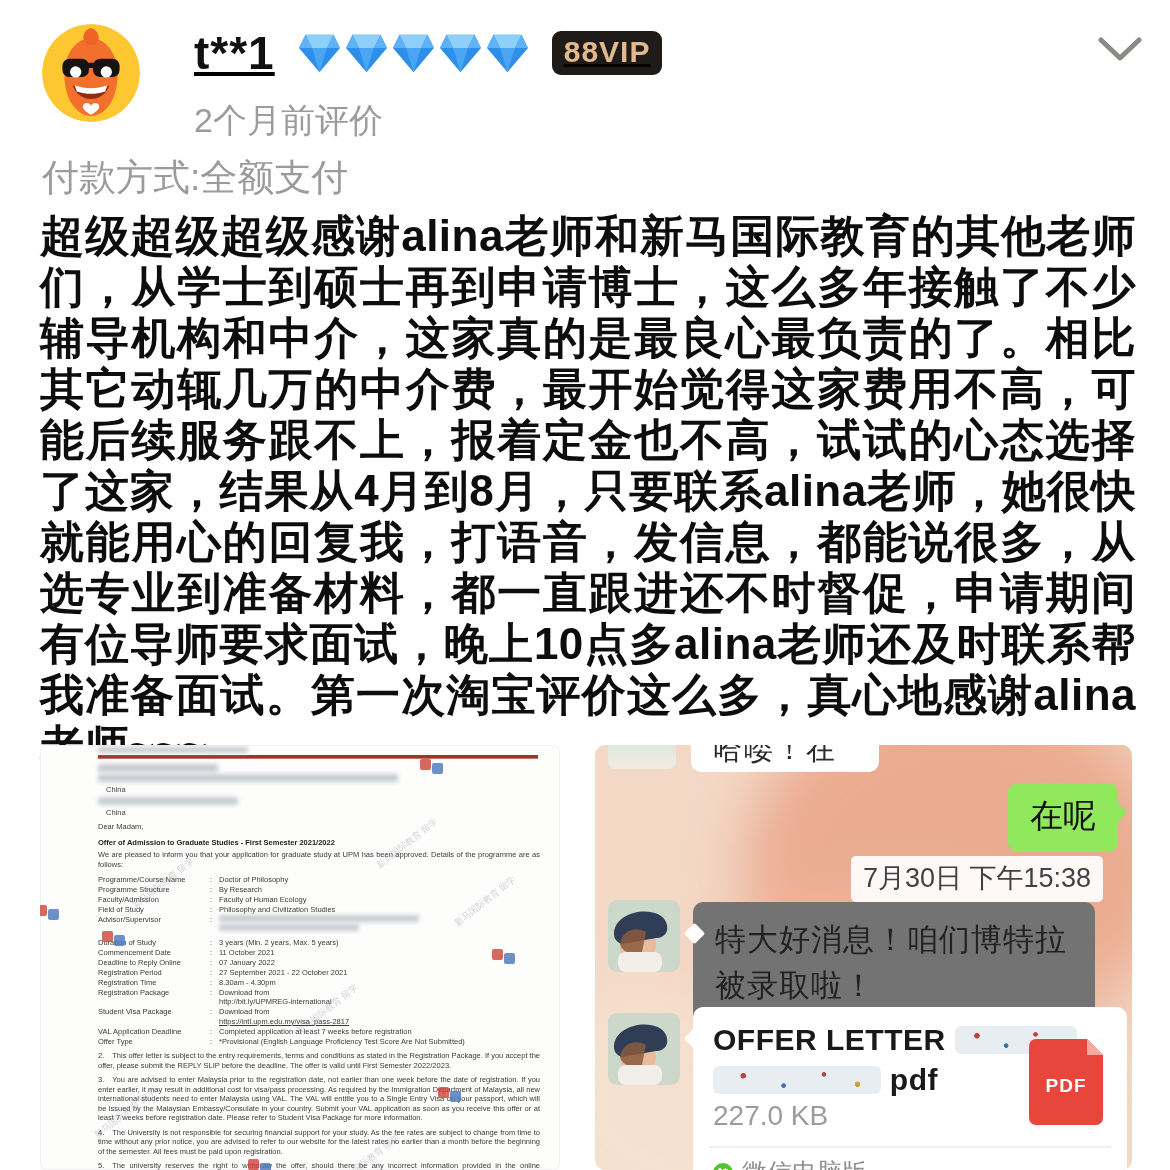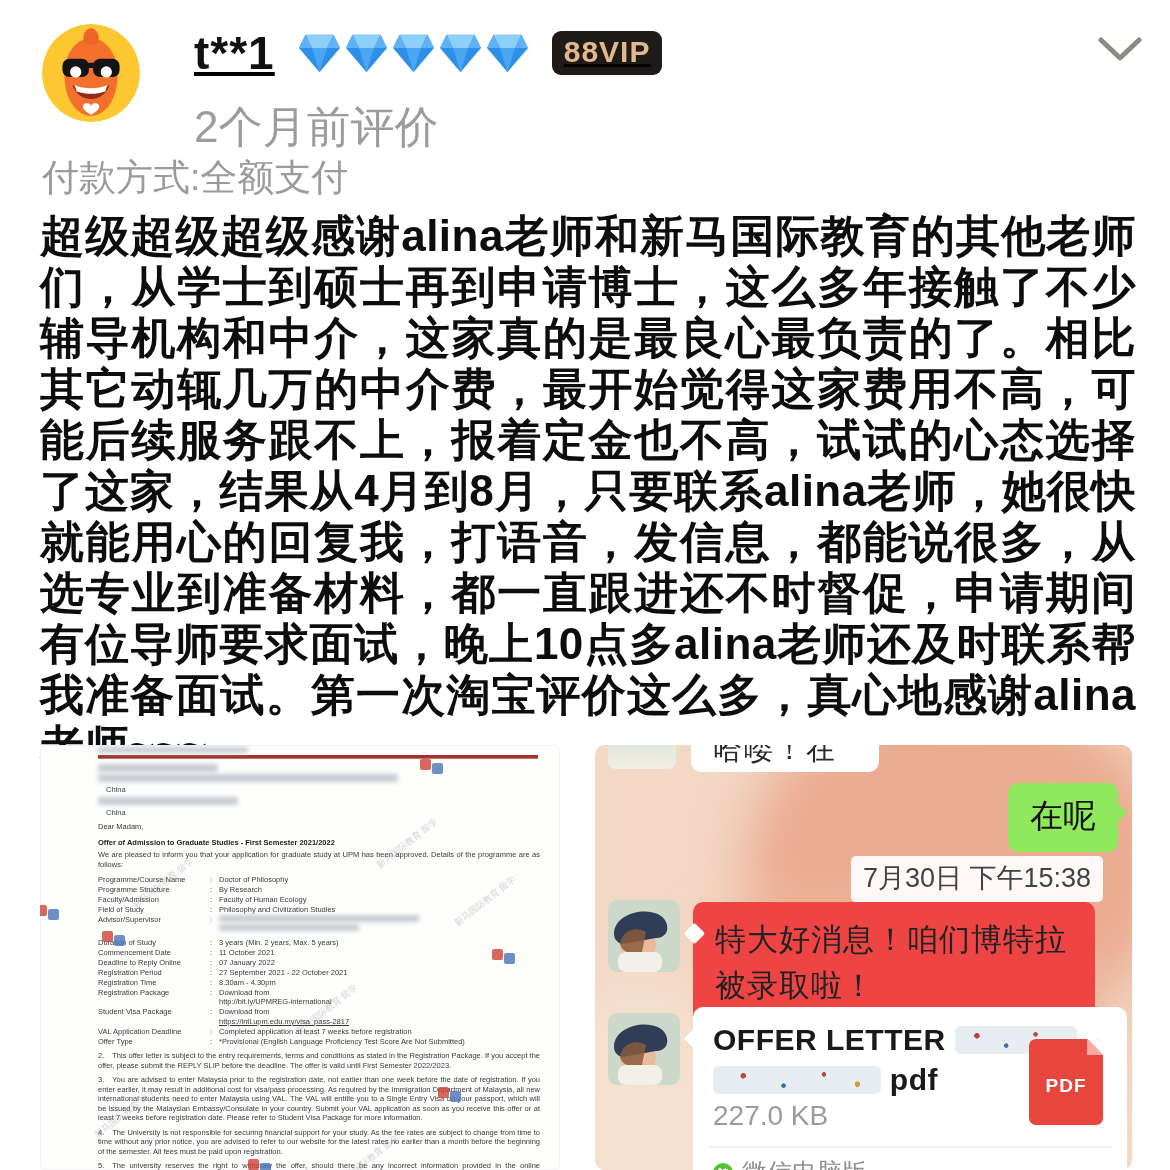--- a/index.html
+++ b/index.html
@@ -10,21 +10,21 @@
   
   .header { position:absolute; left:42px; top:22px; width:1090px; height:140px; }
   .avatar { position:absolute; left:0; top:2px; width:98px; height:98px; border-radius:50%; overflow:hidden; }
   .header-mid { position:absolute; left:152px; top:0; }
   .name-row { display:flex; align-items:center; gap:14px; height:62px;text-decoration:underline; }
   .username { font-size:46px; font-weight:700; color:#111; letter-spacing:1px; }
   .diamonds { display:flex; align-items:center; gap:2px; margin-left:8px; }
   .diamonds svg { display:block; }
   .vip-badge { margin-left:8px; background:#1f1b18; color:#e2b88c; font-size:30px; font-weight:700;
                padding:4px 12px 6px; border-radius:9px; letter-spacing:1px; }
-  .review-time { margin-top:14px; font-size:44px; color:#9c9c9c; }
+  .review-time { margin-top:14px; font-size:34px; color:#9c9c9c; }
   .chevron { position:absolute; right:-10px; top:14px; width:44px; height:28px; cursor:pointer; }
 
   
   .payment { position:absolute; left:42px; top:153px; font-size:37px; color:#9b9b9b; }
   .review-text { position:absolute; left:40px; top:210px; width:1096px; font-size:44px; font-weight:700;
                  color:#0d0d0d; line-height:51px; letter-spacing:0.5px; text-align:justify; }
 
   
   .attachments { position:absolute; left:40px; top:745px; width:1096px; height:425px; display:flex; gap:35px; }
 
@@ -75,21 +75,21 @@
   .wx-partial-bubble span { display:block; margin:-15px 0 0 22px; font-size:29px; color:#2a2a2a; letter-spacing:2px; }
 
   .wx-bubble-green { position:absolute; right:14px; top:38px; background:#90e85c; color:#111;
                      font-size:33px; padding:11px 22px 13px; border-radius:10px; }
   .wx-tail-right { position:absolute; right:-6px; top:22px; width:15px; height:15px; background:#90e85c;
                    transform:rotate(45deg); border-radius:2px; }
 
   .wx-timestamp { position:absolute; left:256px; top:111px; background:rgba(255,255,255,0.92); color:#3f4246;
                   font-size:27px; font-weight:500; padding:4px 12px 6px; border-radius:5px; }
 
-  .wx-msg-bubble { position:absolute; left:98px; top:157px; width:402px; background:#ef4444; border-radius:10px;
+  .wx-msg-bubble { position:absolute; left:98px; top:157px; width:402px; background:#737373; border-radius:10px;
                    padding:15px 22px 17px; font-size:31px; line-height:46px; color:#222; letter-spacing:1px; }
   .wx-tail-left { position:absolute; left:-6px; top:24px; width:15px; height:15px; background:#fff;
                   transform:rotate(45deg); border-radius:2px; }
 
   .wx-file-card { position:absolute; left:98px; top:262px; width:434px; background:#fff; border-radius:10px;
                   padding:16px 20px 10px; }
   .file-title { font-size:30px; font-weight:700; color:#1a1a1a; letter-spacing:0.5px; white-space:nowrap; }
   .rd { display:inline-block; vertical-align:-4px; border-radius:6px; background-color:#e7edf0;
         background-image:
           radial-gradient(circle 2.5px at 18% 35%, #b8473d 0 2.5px, transparent 3px),

